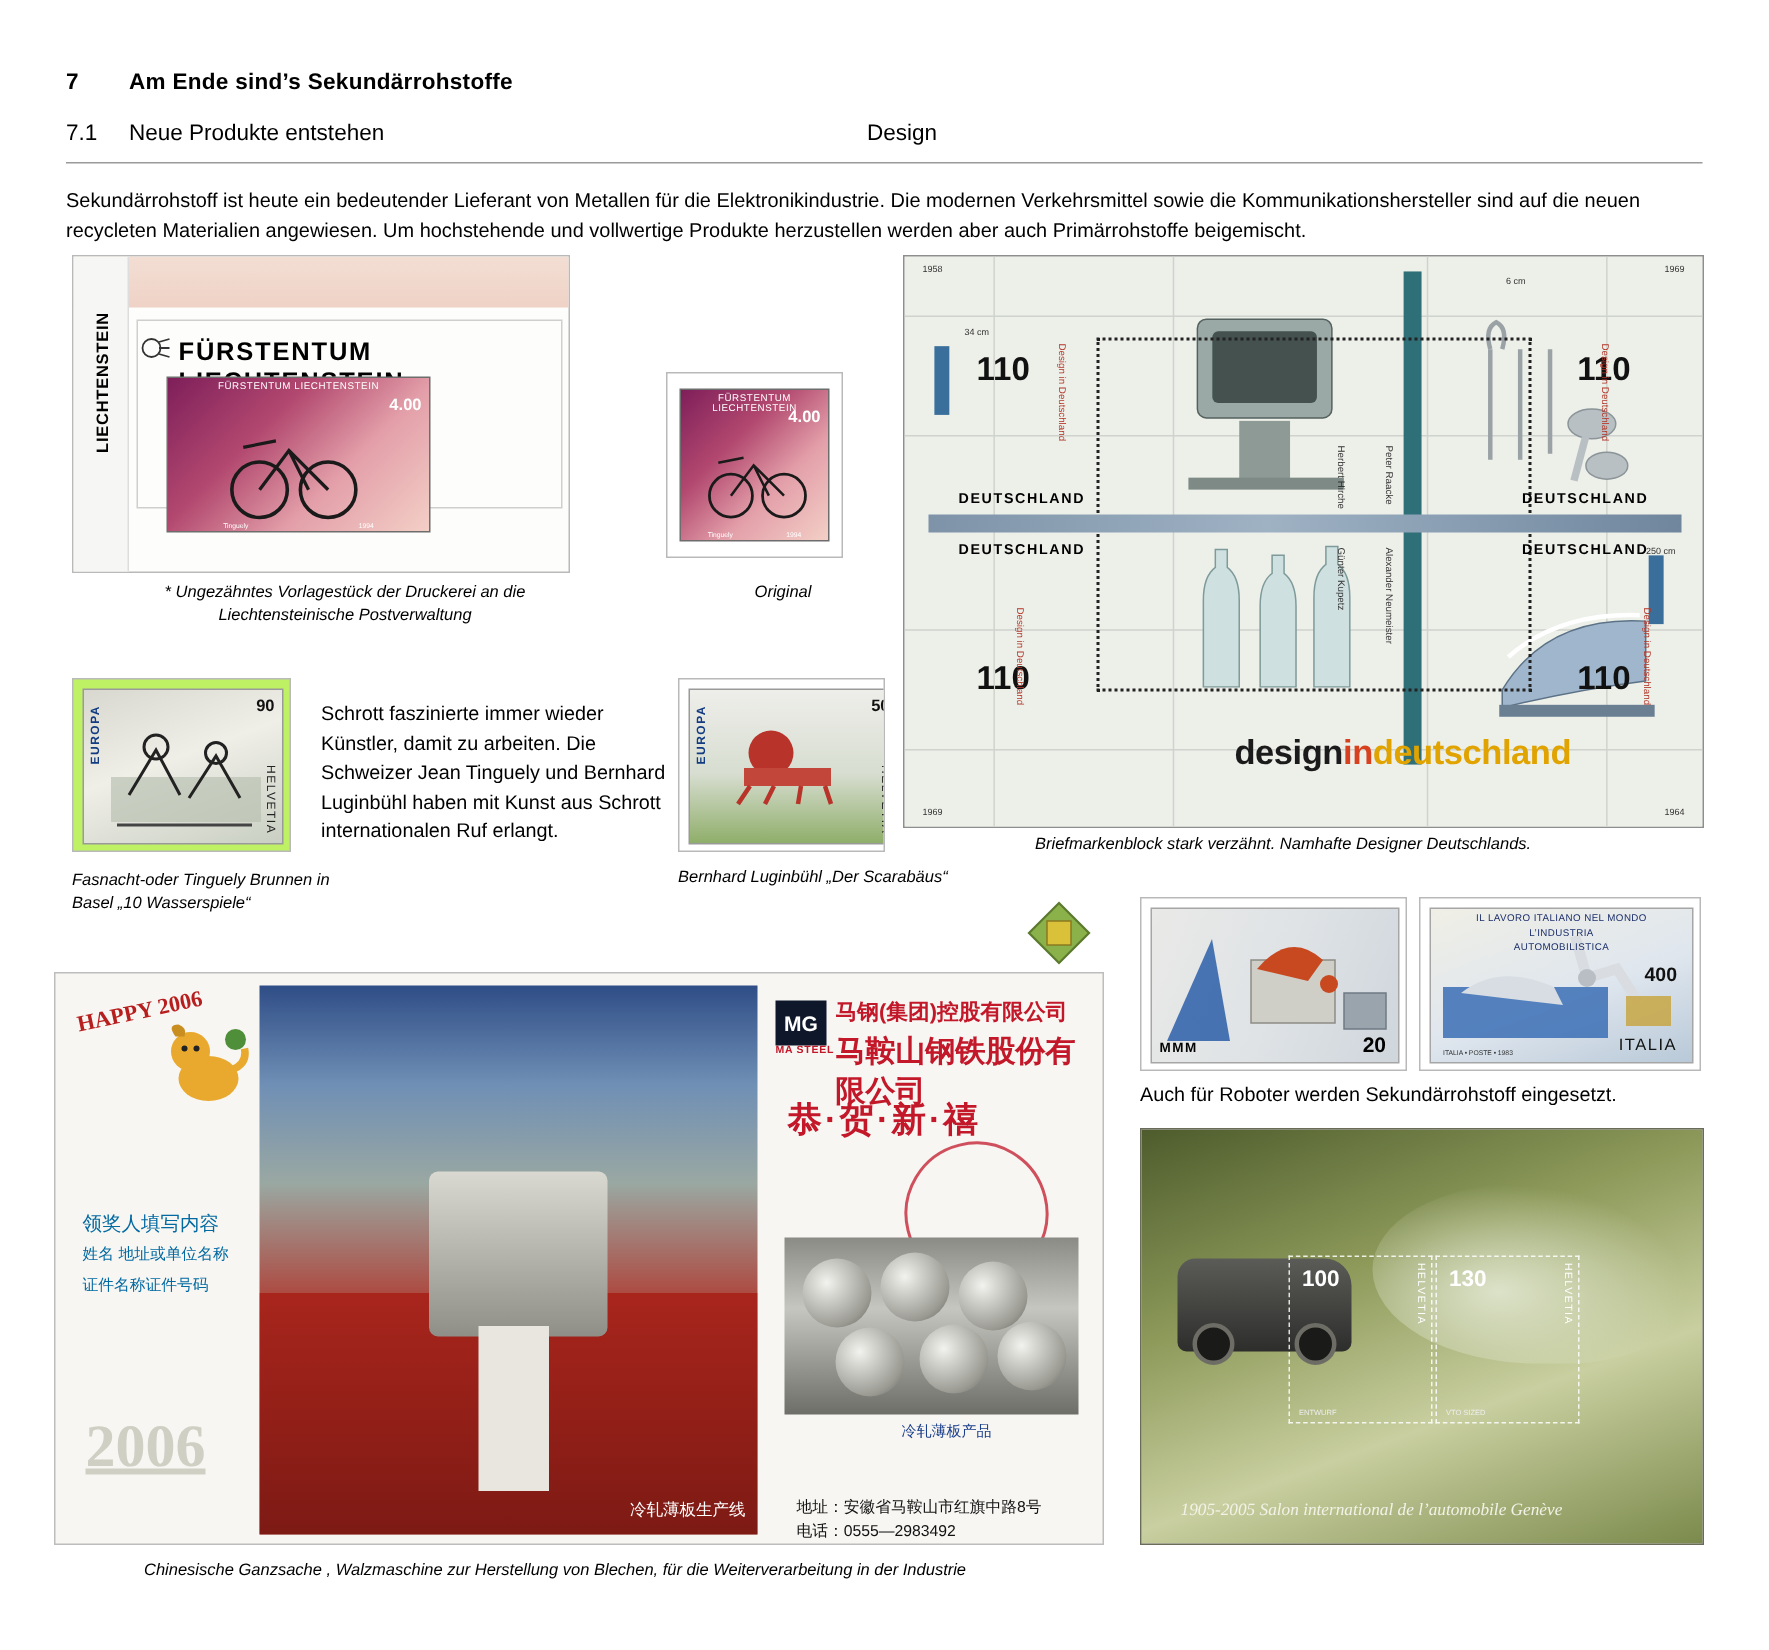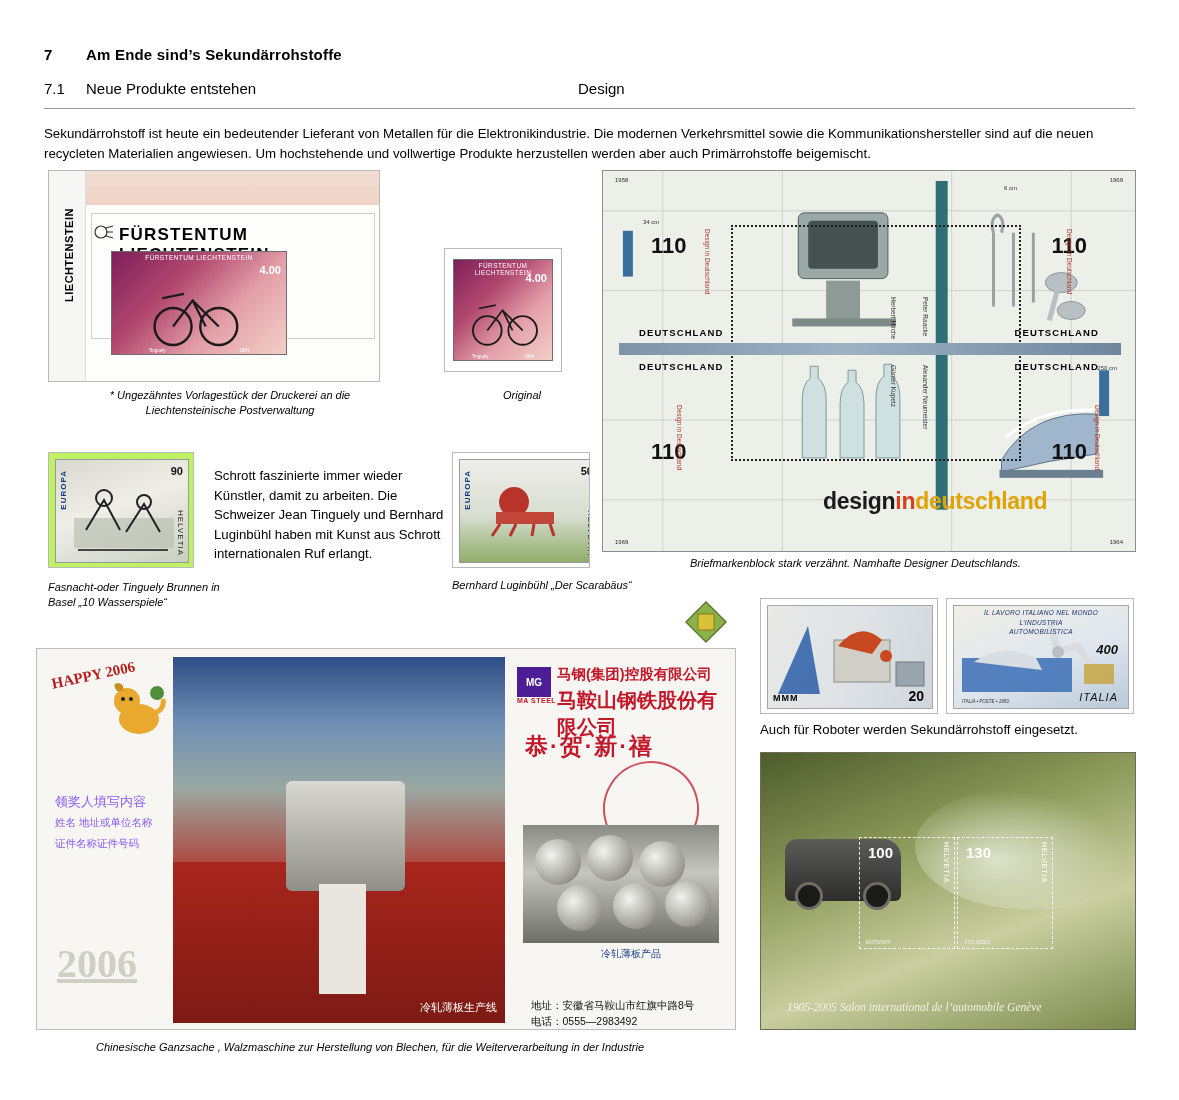--- a/index.html
+++ b/index.html
@@ -224,21 +224,21 @@
 
   
   #rob1-frame { left: 760px; top: 598px; width: 178px; height: 116px; background: #fff; }
   #rob1 {
     position: absolute; left: 6px; top: 6px; width: 166px; height: 104px;
     background: linear-gradient(110deg,#e9e9e7 0%,#dfe3e6 50%,#cfd6dc 100%);
     border: 1px solid #a6a6a6; box-sizing: border-box;
   }
   #rob1 .mmm { position: absolute; left: 5px; bottom: 5px; font-size: 9px; font-weight: bold; letter-spacing: 1px; }
   #rob1 .val { position: absolute; right: 8px; bottom: 4px; font-size: 14px; font-weight: bold; }
-  #rob2-frame { left: 946px; top: 598px; width: 188px; height: 116px; background: #fff; font-style: italic; }
+  #rob2-frame { left: 946px; top: 598px; width: 188px; height: 116px; background: #fff; }
   #rob2 {
     position: absolute; left: 6px; top: 6px; width: 176px; height: 104px;
     background: linear-gradient(160deg,#f0efe6 0%,#dfe6ee 55%,#b9c9d8 100%);
     border: 1px solid #a6a6a6; box-sizing: border-box;
   }
   #rob2 .t1 { position: absolute; left: 0; top: 3px; width: 100%; text-align: center; font-size: 6.5px; color: #1c2f6b; letter-spacing: .3px;}
   #rob2 .t2 { position: absolute; left: 0; top: 13px; width: 100%; text-align: center; font-size: 6.5px; color: #1c2f6b; letter-spacing: .3px;}
   #rob2 .t3 { position: absolute; left: 0; top: 22px; width: 100%; text-align: center; font-size: 6.5px; color: #1c2f6b; letter-spacing: .3px;}
   #rob2 .val { position: absolute; right: 10px; top: 36px; font-size: 13px; font-weight: bold; color: #111; }
   #rob2 .country { position: absolute; right: 10px; bottom: 5px; font-size: 11px; letter-spacing: 1px; color: #111; }
@@ -262,22 +262,22 @@
     font-family: "Liberation Serif", serif;
   }
   #china .yr2006 {
     position: absolute; left: 20px; bottom: 42px;
     font-size: 40px; font-weight: bold;
     color: #cfcfc4;
     font-family: "Liberation Serif", serif;
     text-decoration: underline;
   }
   #china .cn-lines {
-    position: absolute; left: 18px; top: 142px;
-    font-size: 13px; line-height: 21px; color: #8b5cf6;
+    position: absolute; left: 18px; top: 156px;
+    font-size: 13px; line-height: 21px; color: #0369a1;
   }
   #china .cn-lines .small { font-size: 10.5px; }
   #china .photo {
     position: absolute; left: 136px; top: 8px; width: 332px; height: 366px;
     background: linear-gradient(180deg,#2f4d86 0%,#6f8fb5 18%,#9aa8a2 36%,#b23026 62%,#8e2a20 100%);
     overflow: hidden;
   }
   #china .photo .floor {
     position: absolute; left: 0; bottom: 0; width: 100%; height: 44%;
     background: linear-gradient(180deg,#a8251c,#7d1a14);
@@ -293,21 +293,21 @@
   }
   #china .photo .cap {
     position: absolute; right: 8px; bottom: 8px;
     font-size: 11px; color: #fff; font-style: normal;
   }
   #china .ad {
     position: absolute; left: 480px; top: 16px; width: 208px; height: 352px;
   }
   #china .ad .logo {
     position: absolute; left: 0; top: 2px; width: 34px; height: 30px;
-    background: #4c1d95; color: #fff; font-size: 10px; font-weight: bold;
+    background: #0f172a; color: #fff; font-size: 14px; font-weight: bold;
     display: flex; align-items: center; justify-content: center;
   }
   #china .ad .co1 {
     position: absolute; left: 40px; top: 0px;
     font-size: 14.5px; font-weight: bold; color: #c2182a;
   }
   #china .ad .co2 {
     position: absolute; left: 40px; top: 22px;
     font-size: 20px; font-weight: bold; color: #c2182a;
   }

